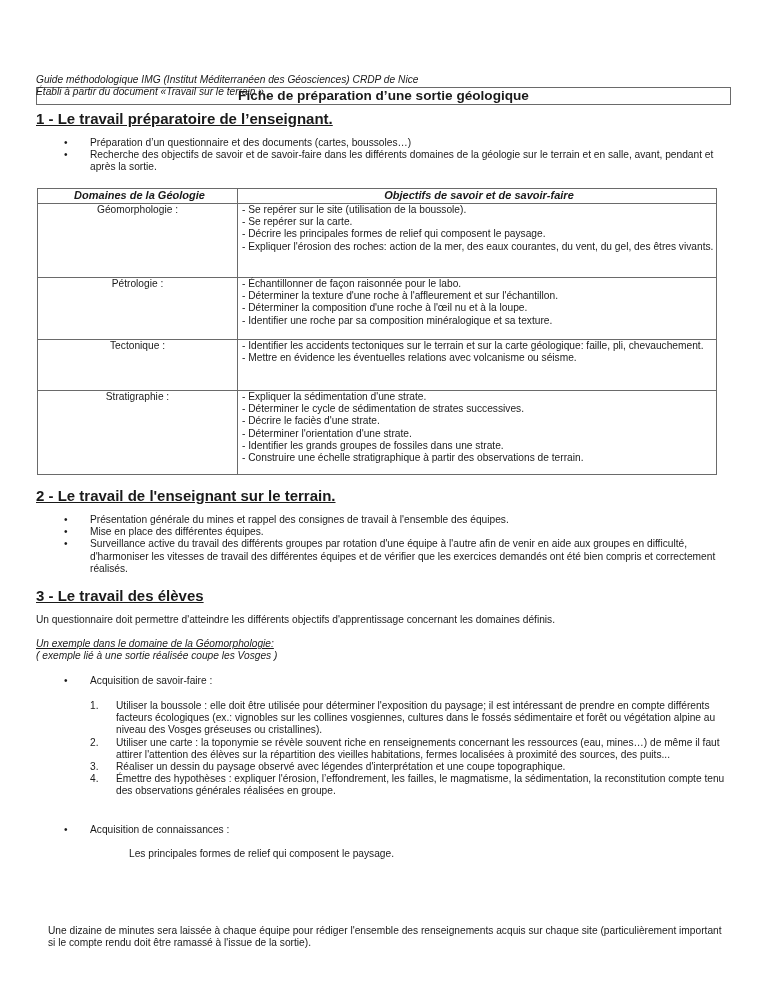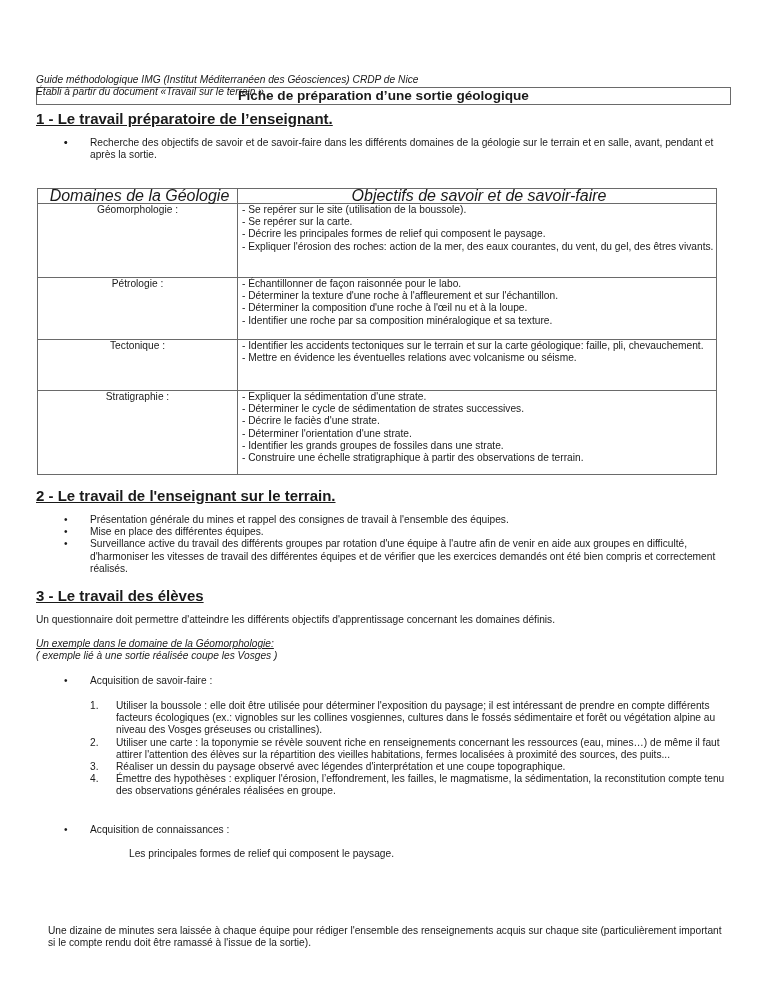--- a/index.html
+++ b/index.html
@@ -23,41 +23,41 @@
   ul.bul li { position: relative; padding-left: 54px; }
   ul.bul li .dot { position: absolute; left: 28px; top: 0; }
   table.obj {
     position: absolute; left: 37px; top: 188px; width: 680px;
     border-collapse: collapse; table-layout: fixed;
   }
   table.obj th, table.obj td {
     border: 1px solid #6a6a6a; vertical-align: top; padding: 0 0 0 4px;
     font-size: 10.2px; line-height: 12.2px;
   }
-  table.obj th { font-style: italic; font-weight: normal; font-size: 16px; line-height: 13.5px; text-align: center; }
+  table.obj th { font-style: italic; font-weight: bold; font-size: 11px; line-height: 13.5px; text-align: center; }
   table.obj td.dom { text-align: center; padding: 0; }
   table.obj col.c1 { width: 200px; }
   ol.num { margin: 0; padding: 0; list-style: none; }
   ol.num li { position: relative; padding-left: 116px; }
   ol.num li .n { position: absolute; left: 90px; top: 0; }
 </style>
 </head>
 <body>
 
 <div class="abs title-box">Fiche de préparation d’une sortie géologique</div>
 
 <div class="abs intro">
   <div>Guide méthodologique IMG (Institut Méditerranéen des Géosciences) CRDP de Nice</div>
   <div>Établi à partir du document «Travail sur le terrain »</div>
 </div>
 
 <div class="abs section-h" style="top:112px;">1 - Le travail préparatoire de l’enseignant.</div>
 
 <ul class="abs bul" style="left:36px; top:137px; width:690px;">
-  <li><span class="dot">•</span></li>
+  <li><span class="dot">•</span><span>Préparation d’un questionnaire et des documents (cartes, boussoles…)</span></li>
   <li><span class="dot">•</span><span>Recherche des objectifs de savoir et de savoir-faire dans les différents domaines de la géologie sur le terrain et en salle, avant, pendant et après la sortie.</span></li>
 </ul>
 
 <table class="obj">
   <colgroup>
       <col class="c1">
       <col>
     </colgroup>
   <thead>
     <tr style="height:15px;">

